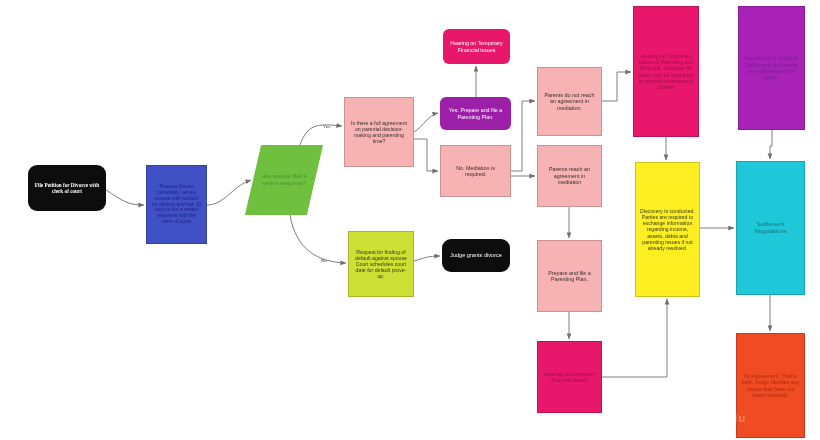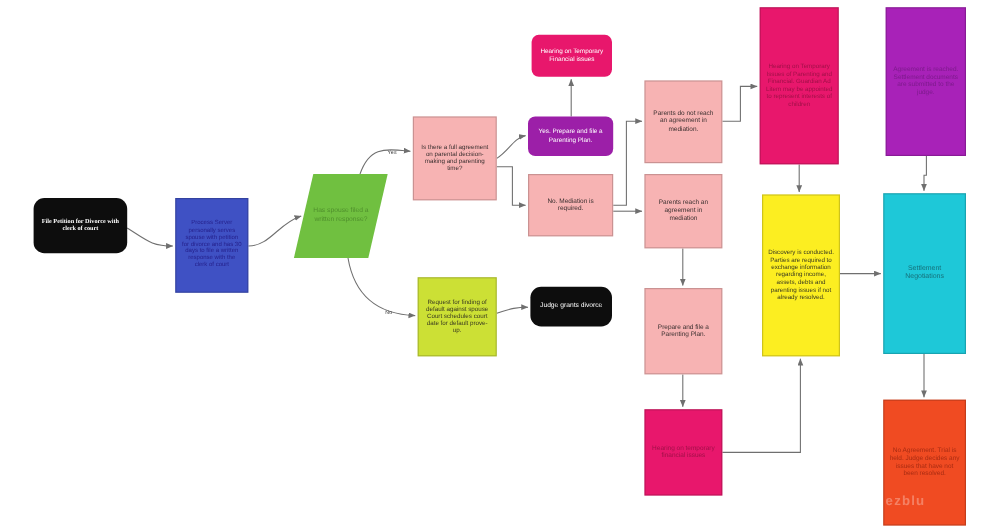--- a/index.html
+++ b/index.html
@@ -174,17 +174,17 @@
     <span>No Agreement. Trial is held. Judge decides any issues that have not been resolved.</span>
   </div>
 
   <div class="edgelabel" style="left:323px;top:124px;">
     <span>Yes</span>
   </div>
   <div class="edgelabel" style="left:321px;top:258px;">
     <span>No</span>
   </div>
 
-  <div class="watermark" style="left:738px;top:412px;">
+  <div class="watermark" style="left:713px;top:412px;">
     <span>ezblu</span>
   </div>
 
 </div>
 
 </body></html>

